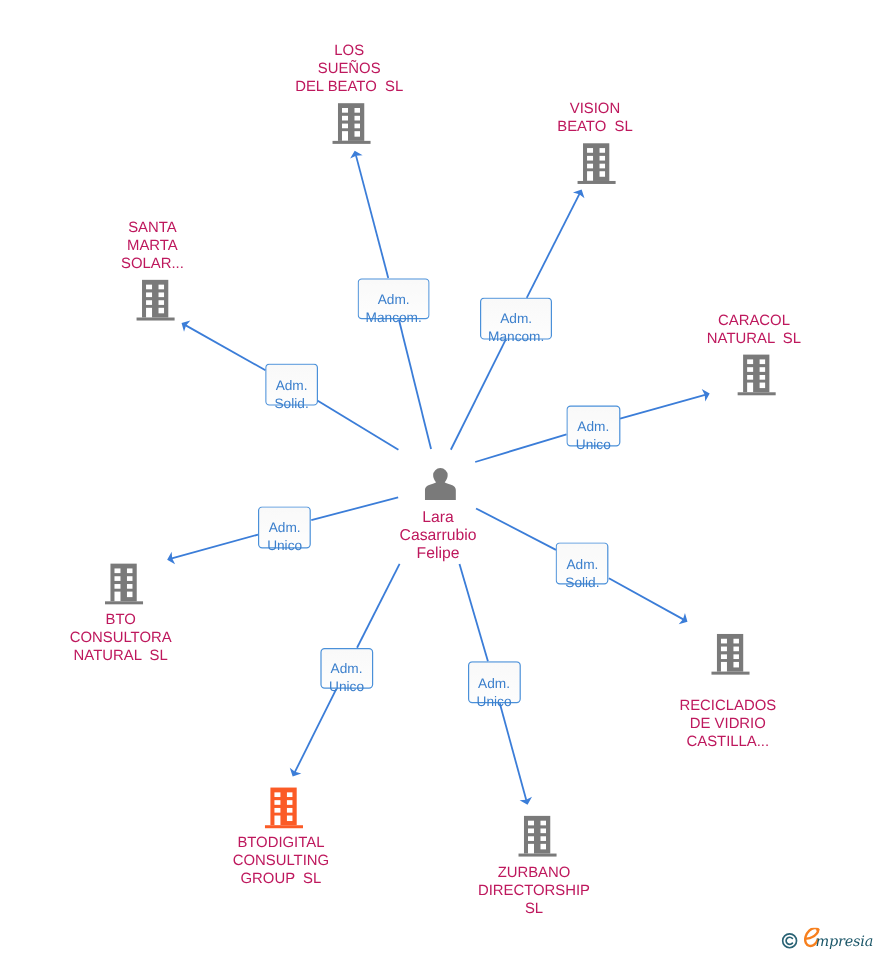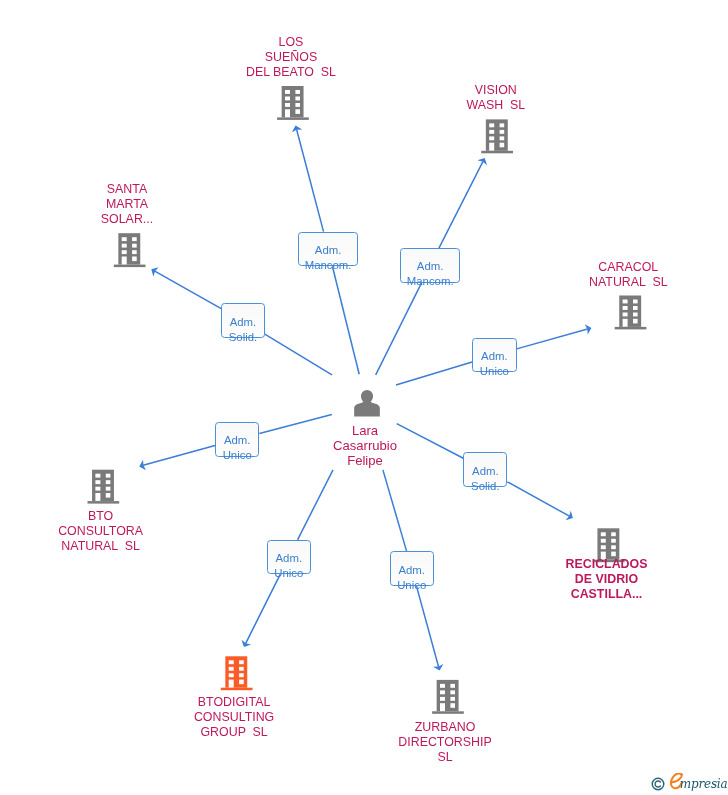--- a/index.html
+++ b/index.html
@@ -172,37 +172,37 @@
   </svg>
 
 <div id="overlay">
     <div class="node" style="left: 201px; top: 35px; width: 180px;">
       <div class="node-label">LOS
 SUEÑOS
 DEL BEATO  SL</div>
     </div>
     <div class="node" style="left: 405.8px; top: 83px; width: 180px;">
       <div class="node-label">VISION
-WASH  SL</div>
+BEATO  SL</div>
     </div>
     <div class="node" style="left: 62px; top: 182px; width: 130px;">
       <div class="node-label">SANTA
 MARTA
 SOLAR...</div>
     </div>
     <div class="node" style="left: 538.3px; top: 260px; width: 180px;">
       <div class="node-label">CARACOL
 NATURAL  SL</div>
     </div>
     <div class="node" style="left: 10.6px; top: 509px; width: 180px;">
       <div class="node-label">BTO
 CONSULTORA
 NATURAL  SL</div>
     </div>
-    <div class="node" style="left: 516.5px; top: 557px; width: 180px; font-weight: bold;">
+    <div class="node" style="left: 516.5px; top: 581px; width: 180px;">
       <div class="node-label">RECICLADOS
 DE VIDRIO
 CASTILLA...</div>
     </div>
     <div class="node" style="left: 144.1px; top: 695px; width: 180px;">
       <div class="node-label">BTODIGITAL
 CONSULTING
 GROUP  SL</div>
     </div>
     <div class="node" style="left: 355px; top: 720px; width: 180px;">

